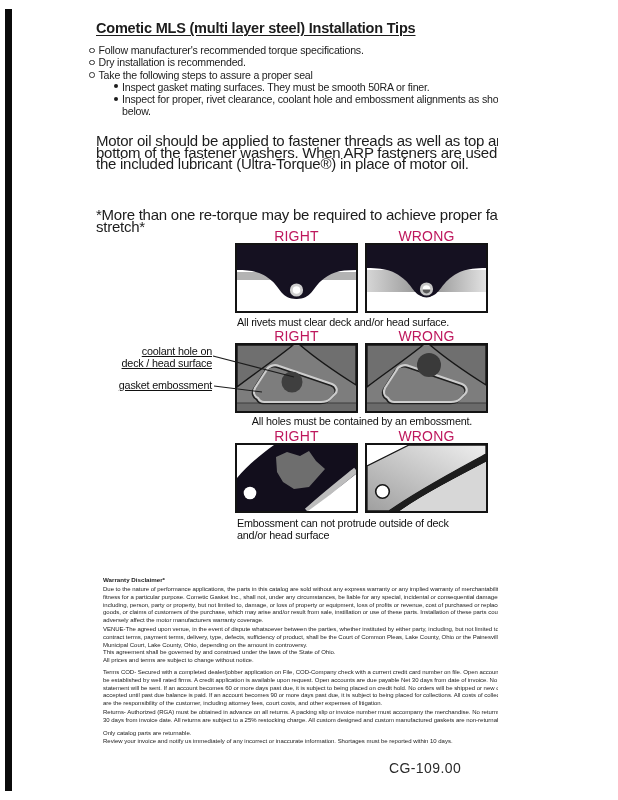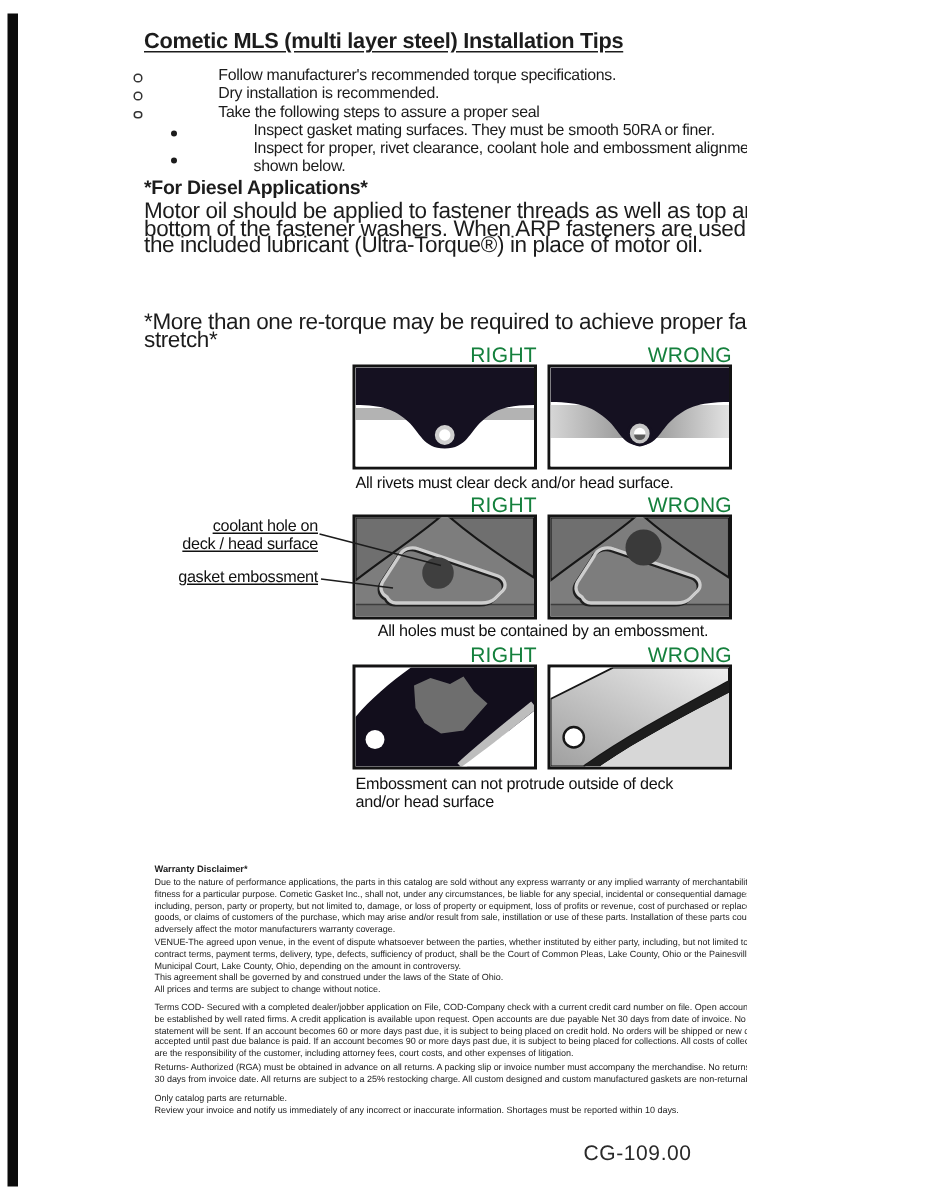--- a/index.html
+++ b/index.html
@@ -2,31 +2,31 @@
 <html><head>
 <meta charset="utf-8">
 <style>
   html,body{margin:0;padding:0;background:#ffffff;}
   .page{position:relative;width:498px;height:800px;background:#ffffff;overflow:hidden;
         font-family:"Liberation Sans","DejaVu Sans",sans-serif;color:#1c1c1c;}
   .edge-bar{position:absolute;left:5px;top:9px;width:7px;height:782px;background:#0b0b0b;}
   .title{position:absolute;left:96px;top:20px;margin:0;font-size:14.5px;font-weight:bold;
          text-decoration:underline;text-underline-offset:2px;letter-spacing:-0.2px;}
   .tips{position:absolute;left:89px;top:44px;width:450px;font-size:10.6px;letter-spacing:-0.2px;}
-  .tip-row{display:flex;align-items:center;line-height:12.3px;gap:47px;}
+  .tip-row{display:flex;align-items:flex-start;line-height:12.3px;}
   .tip-row.sub{margin-left:25px;}
   .mk-circle{flex:0 0 auto;width:3.5px;height:3.5px;border:1px solid #333;border-radius:50%;
              margin:3.5px 4px 0 0;}
   .mk-dot{flex:0 0 auto;width:4px;height:4px;background:#1c1c1c;border-radius:50%;margin:3.5px 4px 0 0;}
   .diesel-h{position:absolute;left:96px;top:117px;margin:0;font-size:13px;font-weight:bold;letter-spacing:-0.2px;}
   .para{position:absolute;left:96px;width:442px;font-size:15px;line-height:11.6px;letter-spacing:-0.25px;}
   .p1{top:135px;}
   .p2{top:166px;}
   .note{top:209px;}
-  .hdr{position:absolute;width:123px;text-align:right;font-size:14px;letter-spacing:0.2px;color:#15803d;}
+  .hdr{position:absolute;width:123px;text-align:center;font-size:14px;letter-spacing:0.2px;color:#be185d;}
   .fig{position:absolute;width:119px;height:66px;border:2px solid #131313;background:#fff;}
   .fig svg{display:block;}
   .cap{position:absolute;font-size:10.8px;letter-spacing:-0.2px;color:#111;line-height:12.3px;}
   .cap-center{text-align:center;}
   .fig-label{position:absolute;font-size:10.8px;letter-spacing:-0.2px;color:#111;text-align:right;
              line-height:12px;width:112px;left:100px;text-decoration:underline;}
   .leader{position:absolute;left:210px;top:340px;pointer-events:none;z-index:6;}
   .sp{position:absolute;left:103px;width:414px;font-size:6px;line-height:7.75px;letter-spacing:-0.02px;
       color:#222;white-space:pre-line;}
   .sp-h{position:absolute;left:103px;font-size:6.2px;font-weight:bold;color:#222;}
@@ -56,21 +56,20 @@
     <div class="tip-row sub">
       <span class="mk-dot"></span>
       <span>Inspect gasket mating surfaces.  They must be smooth 50RA or finer.</span>
     </div>
     <div class="tip-row sub">
       <span class="mk-dot"></span>
       <span>Inspect for proper, rivet clearance, coolant hole and embossment alignments as shown below.</span>
     </div>
   </div>
 
-  <h2 class="diesel-h">*For Diesel Applications*</h2>
   <div class="para p1">Motor oil should be applied to fastener threads as well as top and bottom of the fastener washers. When ARP fasteners are used apply the included lubricant (Ultra-Torque®) in place of motor oil.</div>
   <div class="para note">*More than one re-torque may be required to achieve proper fastener stretch*</div>
 
   <div class="hdr" style="left:235px;top:228px;">RIGHT</div>
   <div class="hdr" style="left:365px;top:228px;">WRONG</div>
 
   <div class="fig" style="left:235px;top:243px;">
     <svg width="119" height="66" viewBox="0 0 119 66">
       <rect x="0" y="0" width="119" height="66" fill="#ffffff"></rect>
       <rect x="0" y="27" width="119" height="8" fill="#b3b3b3"></rect>

